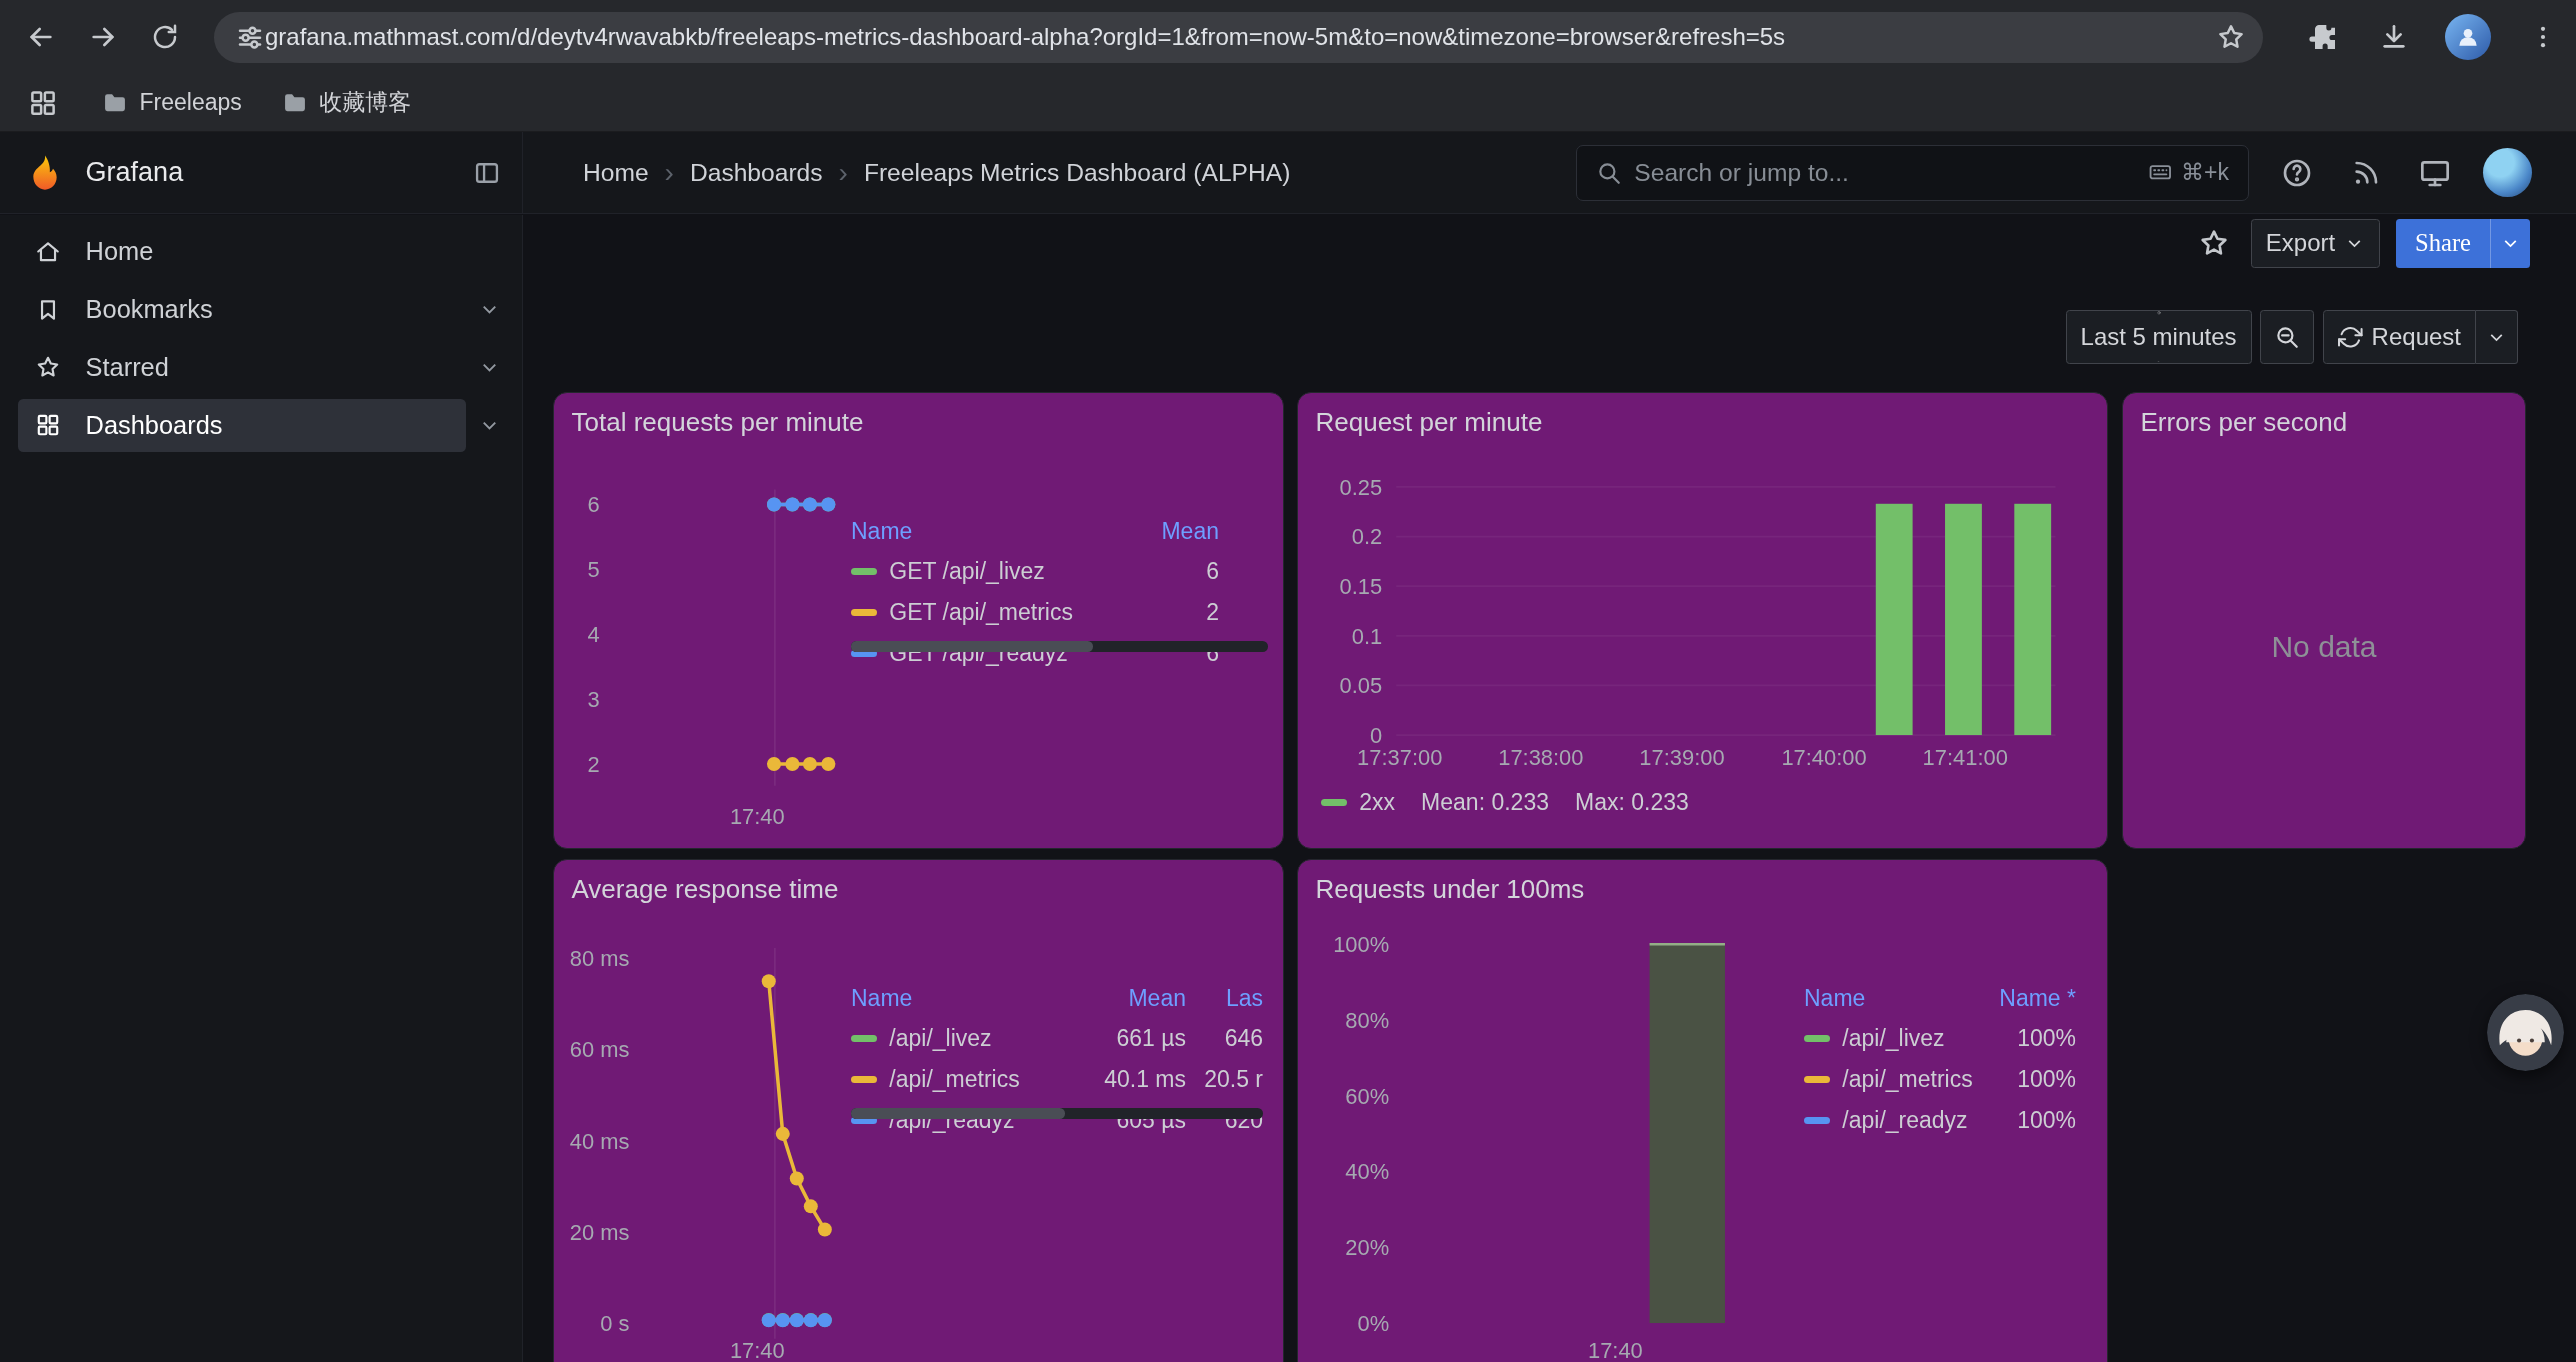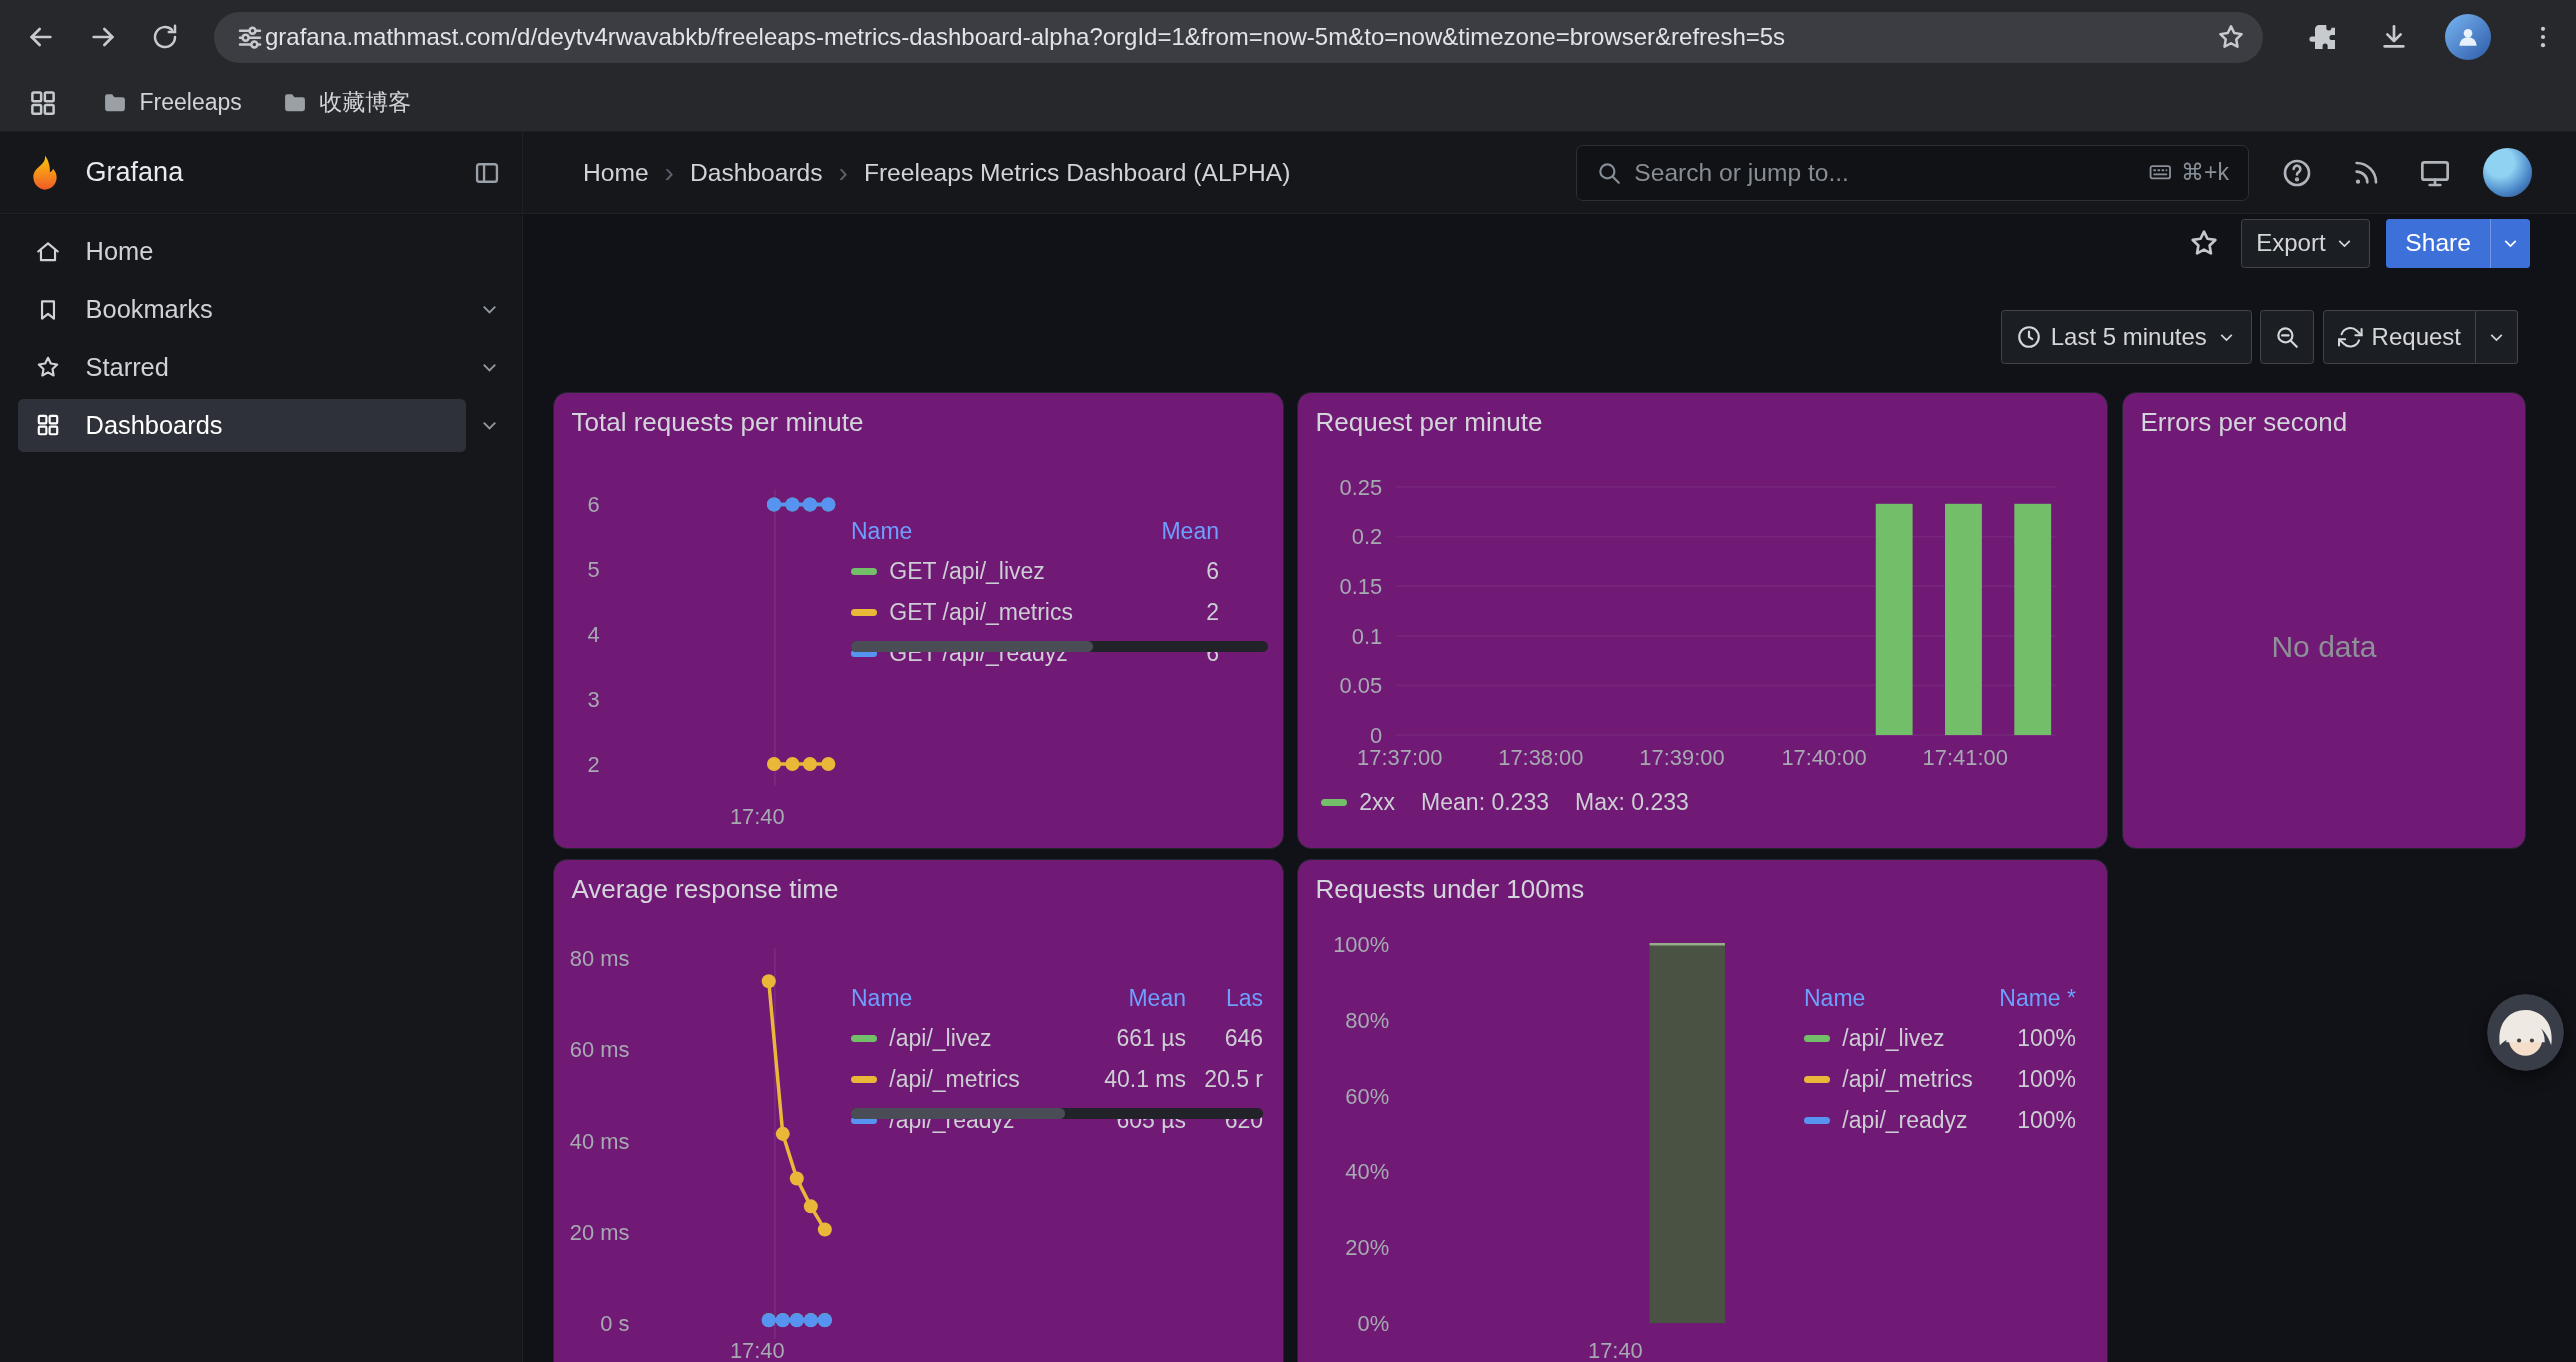--- a/index.html
+++ b/index.html
@@ -49,30 +49,30 @@
     border-radius:5.3px;color:#cfd2d6;font-size:25.4px;}
   .side-row.active .side-btn{background:#2e3139;color:#ffffff;}
   .chev-slot{width:47px;display:flex;justify-content:center;color:#9298a0;}
   
   .content{position:absolute;left:523px;top:0;right:0;bottom:0;overflow:hidden;background:#111217;}
   .dash-actions{position:absolute;top:3.5px;right:46px;height:49px;display:flex;align-items:center;gap:16px;}
   .icon-btn{width:42px;height:42px;display:flex;align-items:center;justify-content:center;color:#c4c7cc;}
   .gbtn{display:flex;align-items:center;gap:8.8px;height:49px;padding:0 14px;background:#1b1e23;
     border:0.9px solid #41444b;border-radius:3.5px;color:#d4d6da;font-size:24px;}
   .share-btn{display:flex;height:49px;border-radius:3.5px;overflow:hidden;background:#3d71d9;color:#fff;font-size:24.6px;}
-  .share-main{display:flex;align-items:center;padding:0 19px;}
+  .share-main{display:flex;align-items:center;padding:0 19px;font-family:Liberation Serif, serif;}
   .share-caret{display:flex;align-items:center;justify-content:center;width:40px;border-left:0.9px solid rgba(255,255,255,.28);}
   .time-controls{position:absolute;top:95px;right:58px;height:54px;display:flex;align-items:center;gap:8.8px;}
   .btn-group{display:flex;}
   .btn-group .gbtn{border-radius:3.5px 0 0 3.5px;height:54px;}
   .caret-seg{width:42px;height:54px;display:flex;align-items:center;justify-content:center;background:#1b1e23;
     border:0.9px solid #41444b;border-left:none;border-radius:0 3.5px 3.5px 0;color:#d4d6da;}
   .sq-btn{width:54px;height:54px;display:flex;align-items:center;justify-content:center;background:#1b1e23;
     border:0.9px solid #41444b;border-radius:3.5px;color:#d4d6da;}
-  .tp{height:54px;}
+  .tp{height:54px;flex-direction:column;}
   
   .panel{position:absolute;background:#701a75;border:0.9px solid #24262d;border-radius:14px;overflow:hidden;}
   .panel-title{position:absolute;left:17.5px;top:14px;font-size:26px;font-weight:500;color:#d3d5da;z-index:3;}
   .panel svg.chart{position:absolute;left:0;top:0;z-index:1;}
   text.axis{fill:#a6aab1;font-size:25px;font-family:"Liberation Sans",sans-serif;}
   #p1{left:30px;top:177px;width:731px;height:457px;}
   #p2{left:774px;top:177px;width:811px;height:457px;}
   #p3{left:1599px;top:177px;width:404px;height:457px;}
   #p4{left:30px;top:644px;width:731px;height:649px;}
   #p5{left:774px;top:644px;width:811px;height:649px;}

